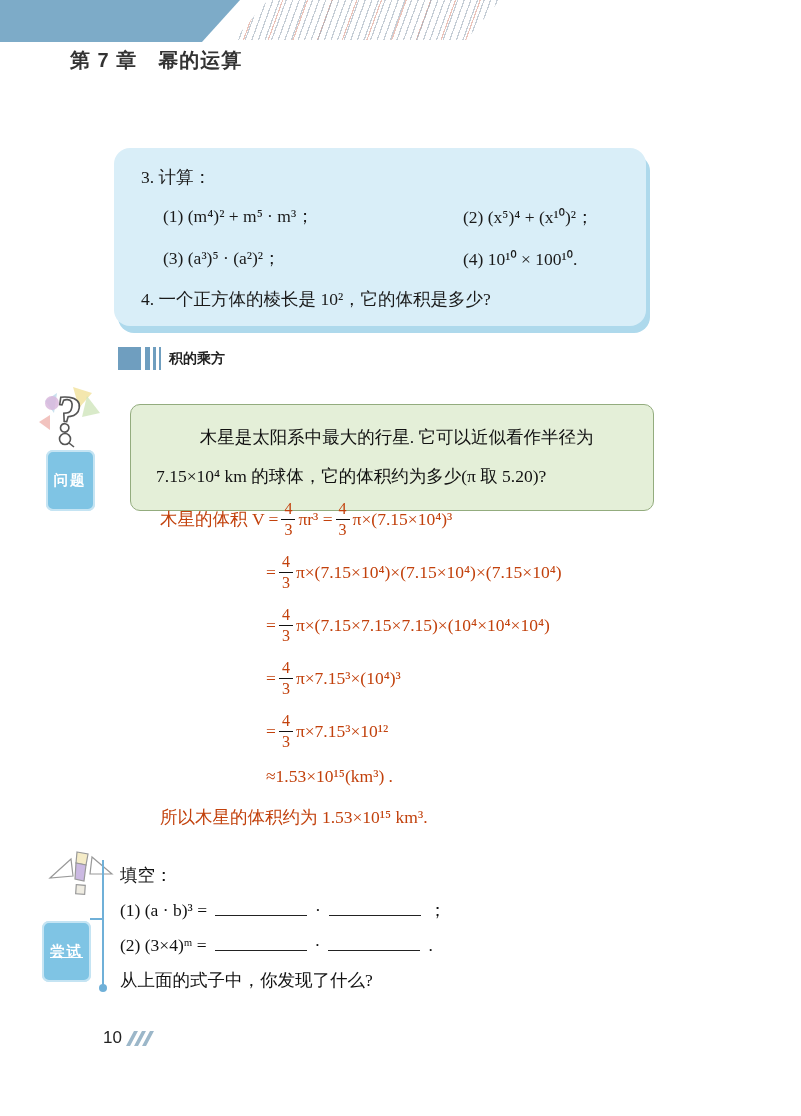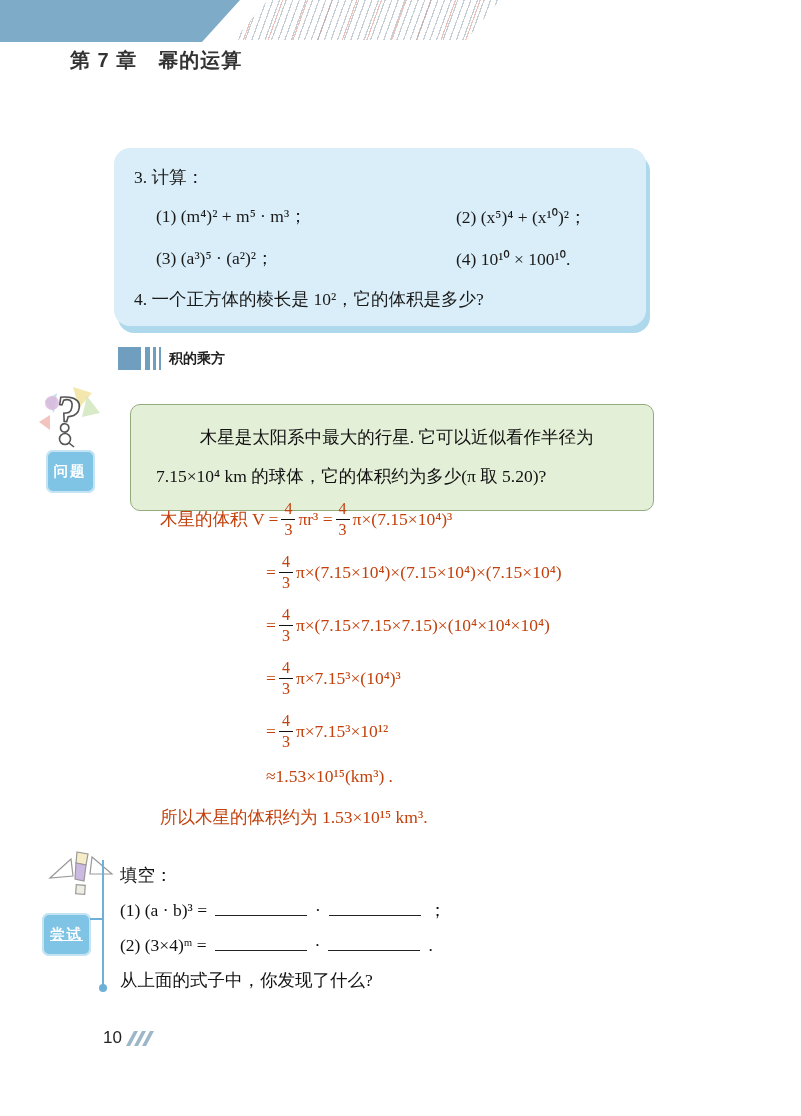--- a/index.html
+++ b/index.html
@@ -24,21 +24,21 @@
   .chapter {
     position:absolute; left:70px; top:47px; font-size:20px; font-weight:bold;
     color:#333; letter-spacing:1px;
   }
 
   
   .ex-box {
     position:absolute; left:114px; top:148px; width:532px; box-sizing:border-box;
     background:var(--exercise-box-bg,#d9eef8); border-radius:16px;
     box-shadow:4px 7px 0 var(--exercise-box-shadow,#aed9ec);
-    padding:17px 20px 15px; font-family:"Liberation Serif", serif;
+    padding:17px 27px 15px; font-family:"Liberation Serif", serif;
     font-size:17.5px; color:#1a1a1a;
   }
   .ex-title { white-space:pre; }
   .ex-grid {
     display:grid; grid-template-columns:300px 1fr; row-gap:17px;
     padding-left:22px; margin:15px 0 17px;
   }
   .ex-item { white-space:pre; }
   .ex-q4 { white-space:pre; }
 
@@ -46,21 +46,21 @@
   .sec-heading { position:absolute; left:118px; top:347px; display:flex; align-items:center; }
   .sq { width:23px; height:23px; background:var(--heading-blue,#6f9ebf); }
   .bars { display:flex; gap:3px; margin-left:4px; height:23px; }
   .bars i { display:block; height:23px; background:var(--heading-blue,#6f9ebf); }
   .bars i:nth-child(1){ width:5px; } .bars i:nth-child(2){ width:3px; } .bars i:nth-child(3){ width:2px; }
   .sec-heading h2 { font-size:14px; margin:0 8px 0 8px; color:#222; font-weight:bold; }
 
   
   .badge {
     display:inline-block; background:var(--badge-bg,#7fc4e4); color:#fff;
-    font-weight:bold; font-size:14.5px; letter-spacing:2px; padding:12px 8px;
+    font-weight:bold; font-size:14.5px; letter-spacing:2px; padding:21px 8px;
     border-radius:7px; box-shadow:inset 0 0 0 2px rgba(255,255,255,.55);
     font-family:"Liberation Sans", sans-serif;
   }
 
   
   .prob-icon { position:absolute; left:33px; top:386px; width:74px; text-align:center; }
   .prob-icon svg { display:block; margin:0 auto 2px; }
   .green-box {
     position:absolute; left:130px; top:404px; width:524px; box-sizing:border-box;
     background:var(--green-box-bg,#e4efd8); border:1px solid var(--green-box-border,#93ac7e);
@@ -78,21 +78,21 @@
   .m-line { display:flex; align-items:center; white-space:pre; height:42px; margin-bottom:11px; }
   .m-line.cont { margin-left:106px; }
   .m-line.thin { height:26px; margin-top:3px; margin-bottom:15px; }
   .frac { display:inline-flex; flex-direction:column; align-items:center; line-height:1; margin:0 3px; font-size:16px; }
   .frac .num { padding:0 3px 2px; border-bottom:1.4px solid #111; margin-bottom:2px; }
   .frac .den { padding:0 3px; }
 
   
   .try-wrap { position:absolute; left:38px; top:850px; width:520px; height:150px; }
   .try-wrap .t-icon { position:absolute; left:10px; top:0; }
-  .try-badge { position:absolute; left:4px; top:63px;text-decoration:underline; }
+  .try-badge { position:absolute; left:4px; top:71px;text-decoration:underline; }
   .vline { position:absolute; left:64px; top:10px; width:2px; height:128px; background:var(--accent-line,#6fb0d8); }
   .vline::after {
     content:""; position:absolute; left:-3px; bottom:-4px; width:8px; height:8px;
     border-radius:50%; background:var(--accent-line,#6fb0d8);
   }
   .hconn { position:absolute; left:52px; top:68px; width:13px; height:2px; background:var(--accent-line,#6fb0d8); }
   .try-content {
     position:absolute; left:82px; top:6px; width:430px;
     font-family:"Liberation Serif", serif; font-size:17.5px; color:#111;
   }

